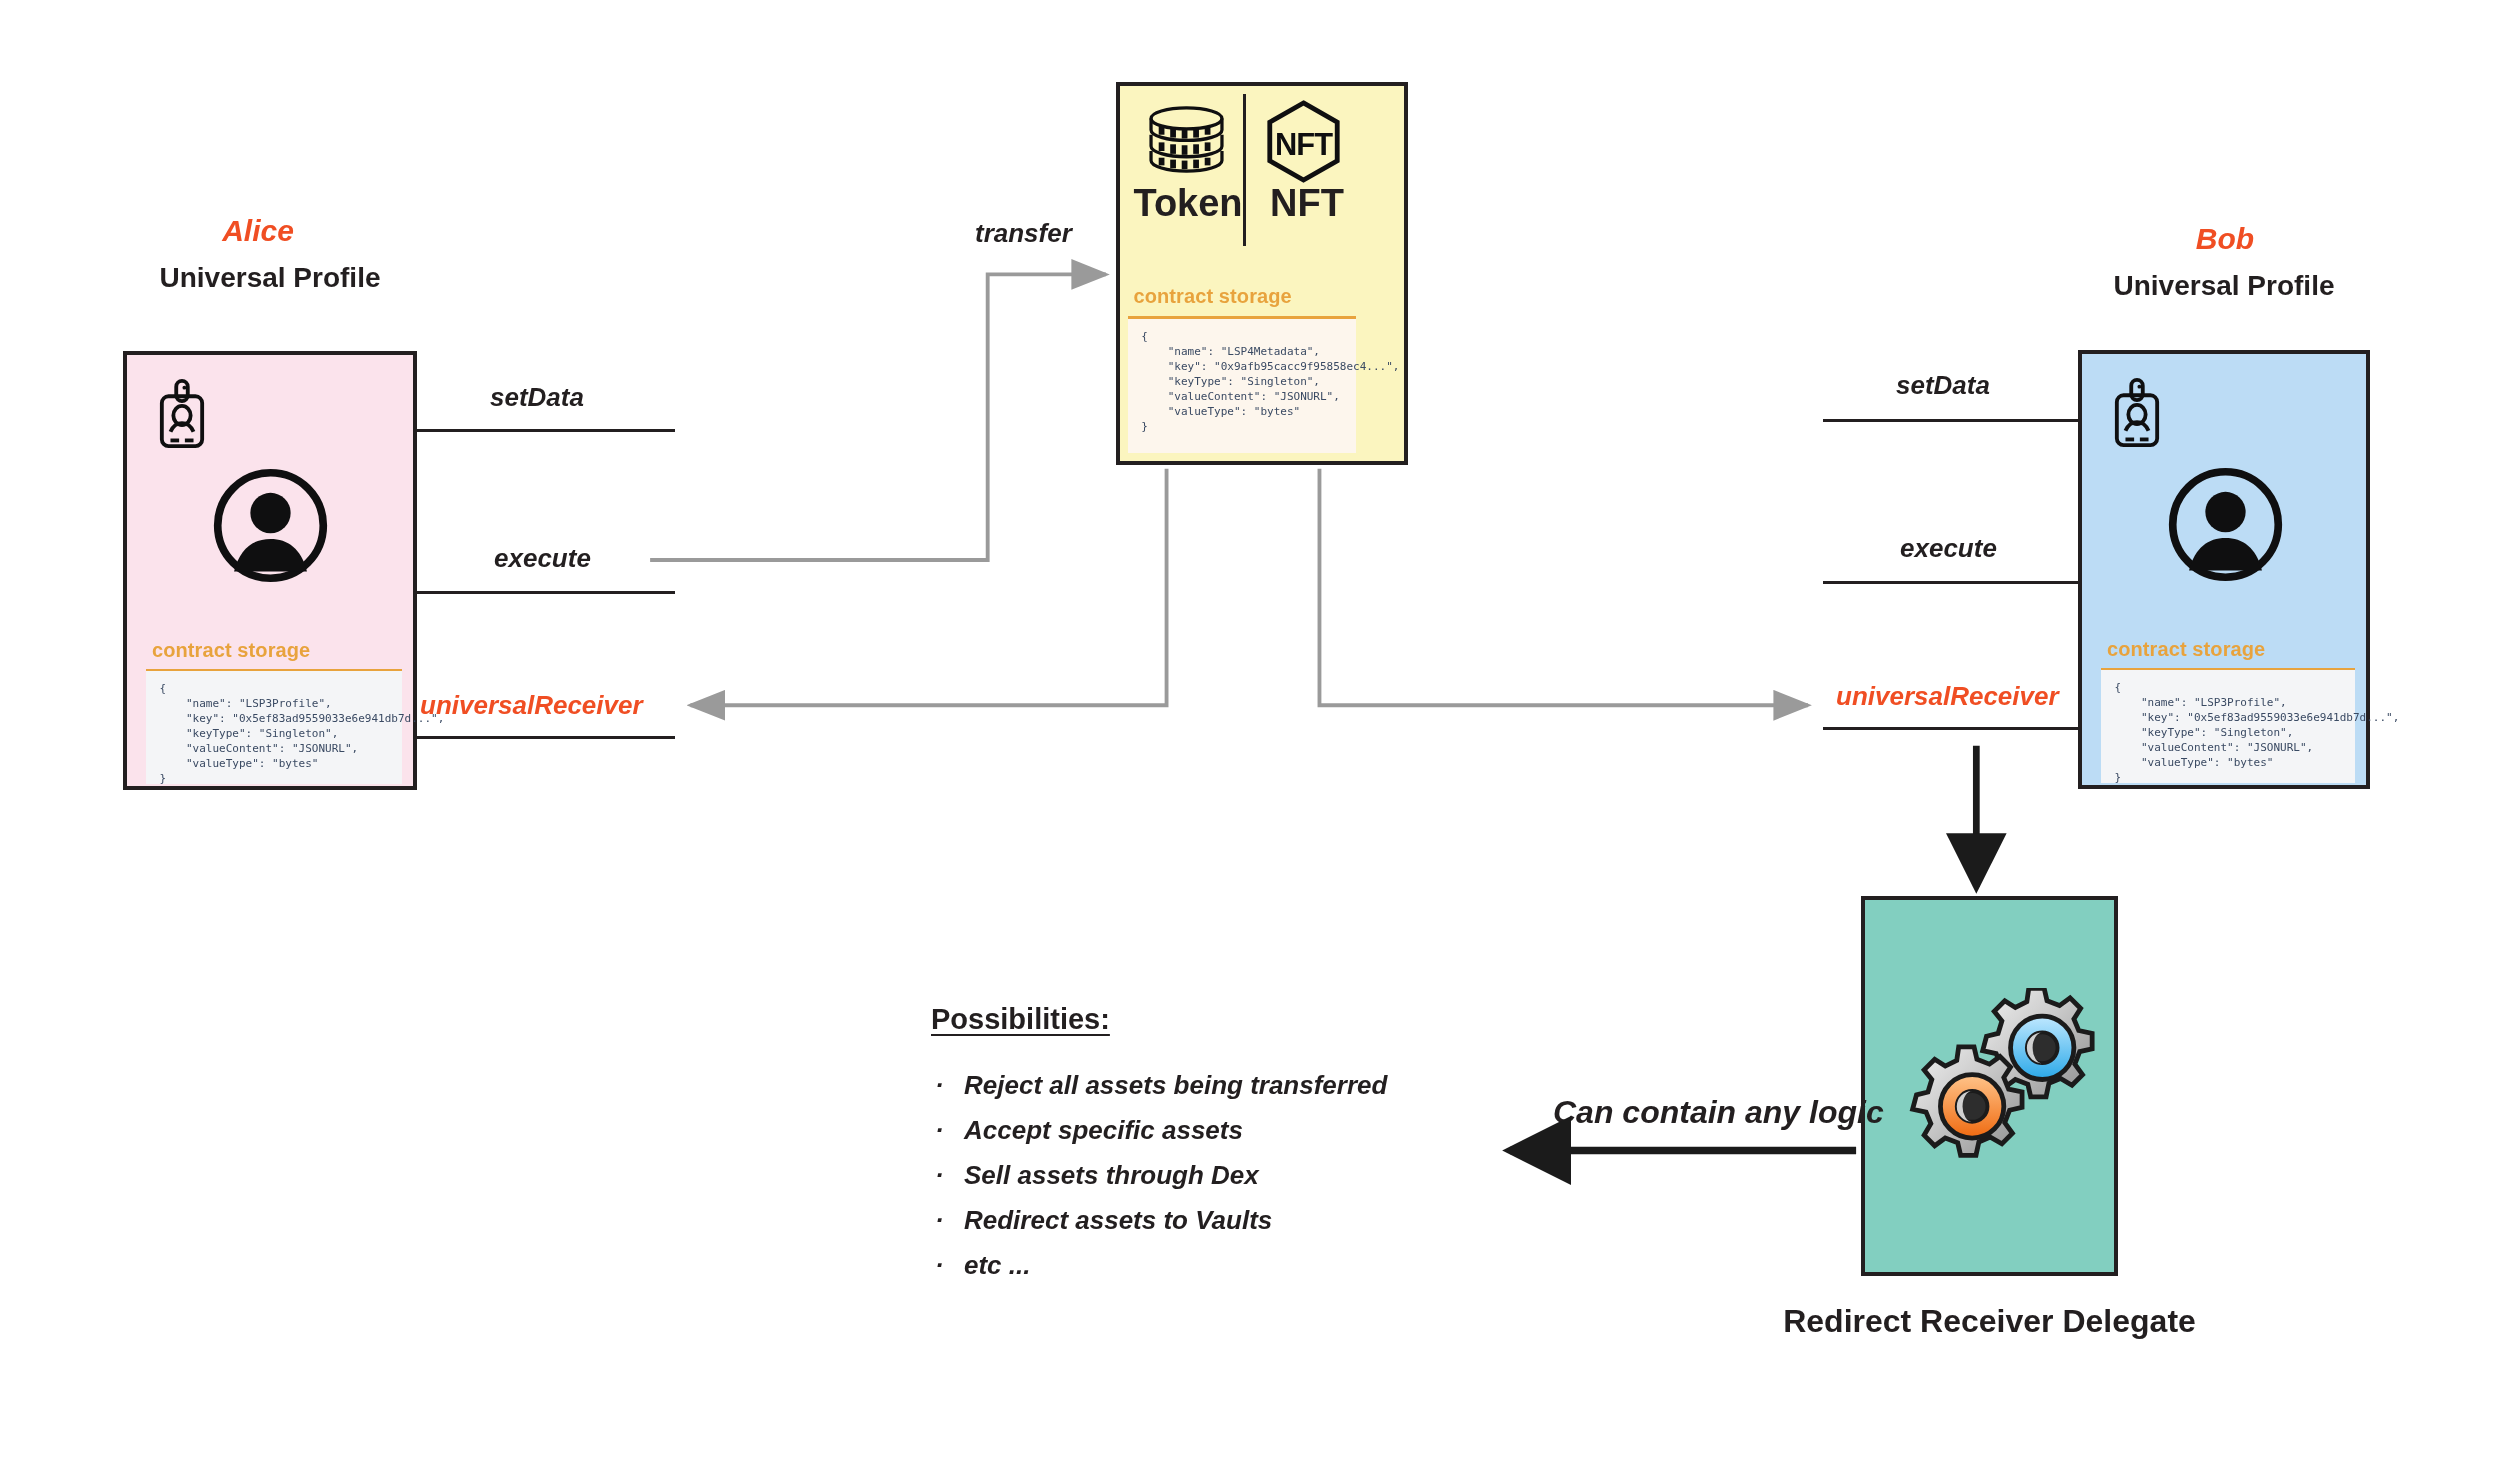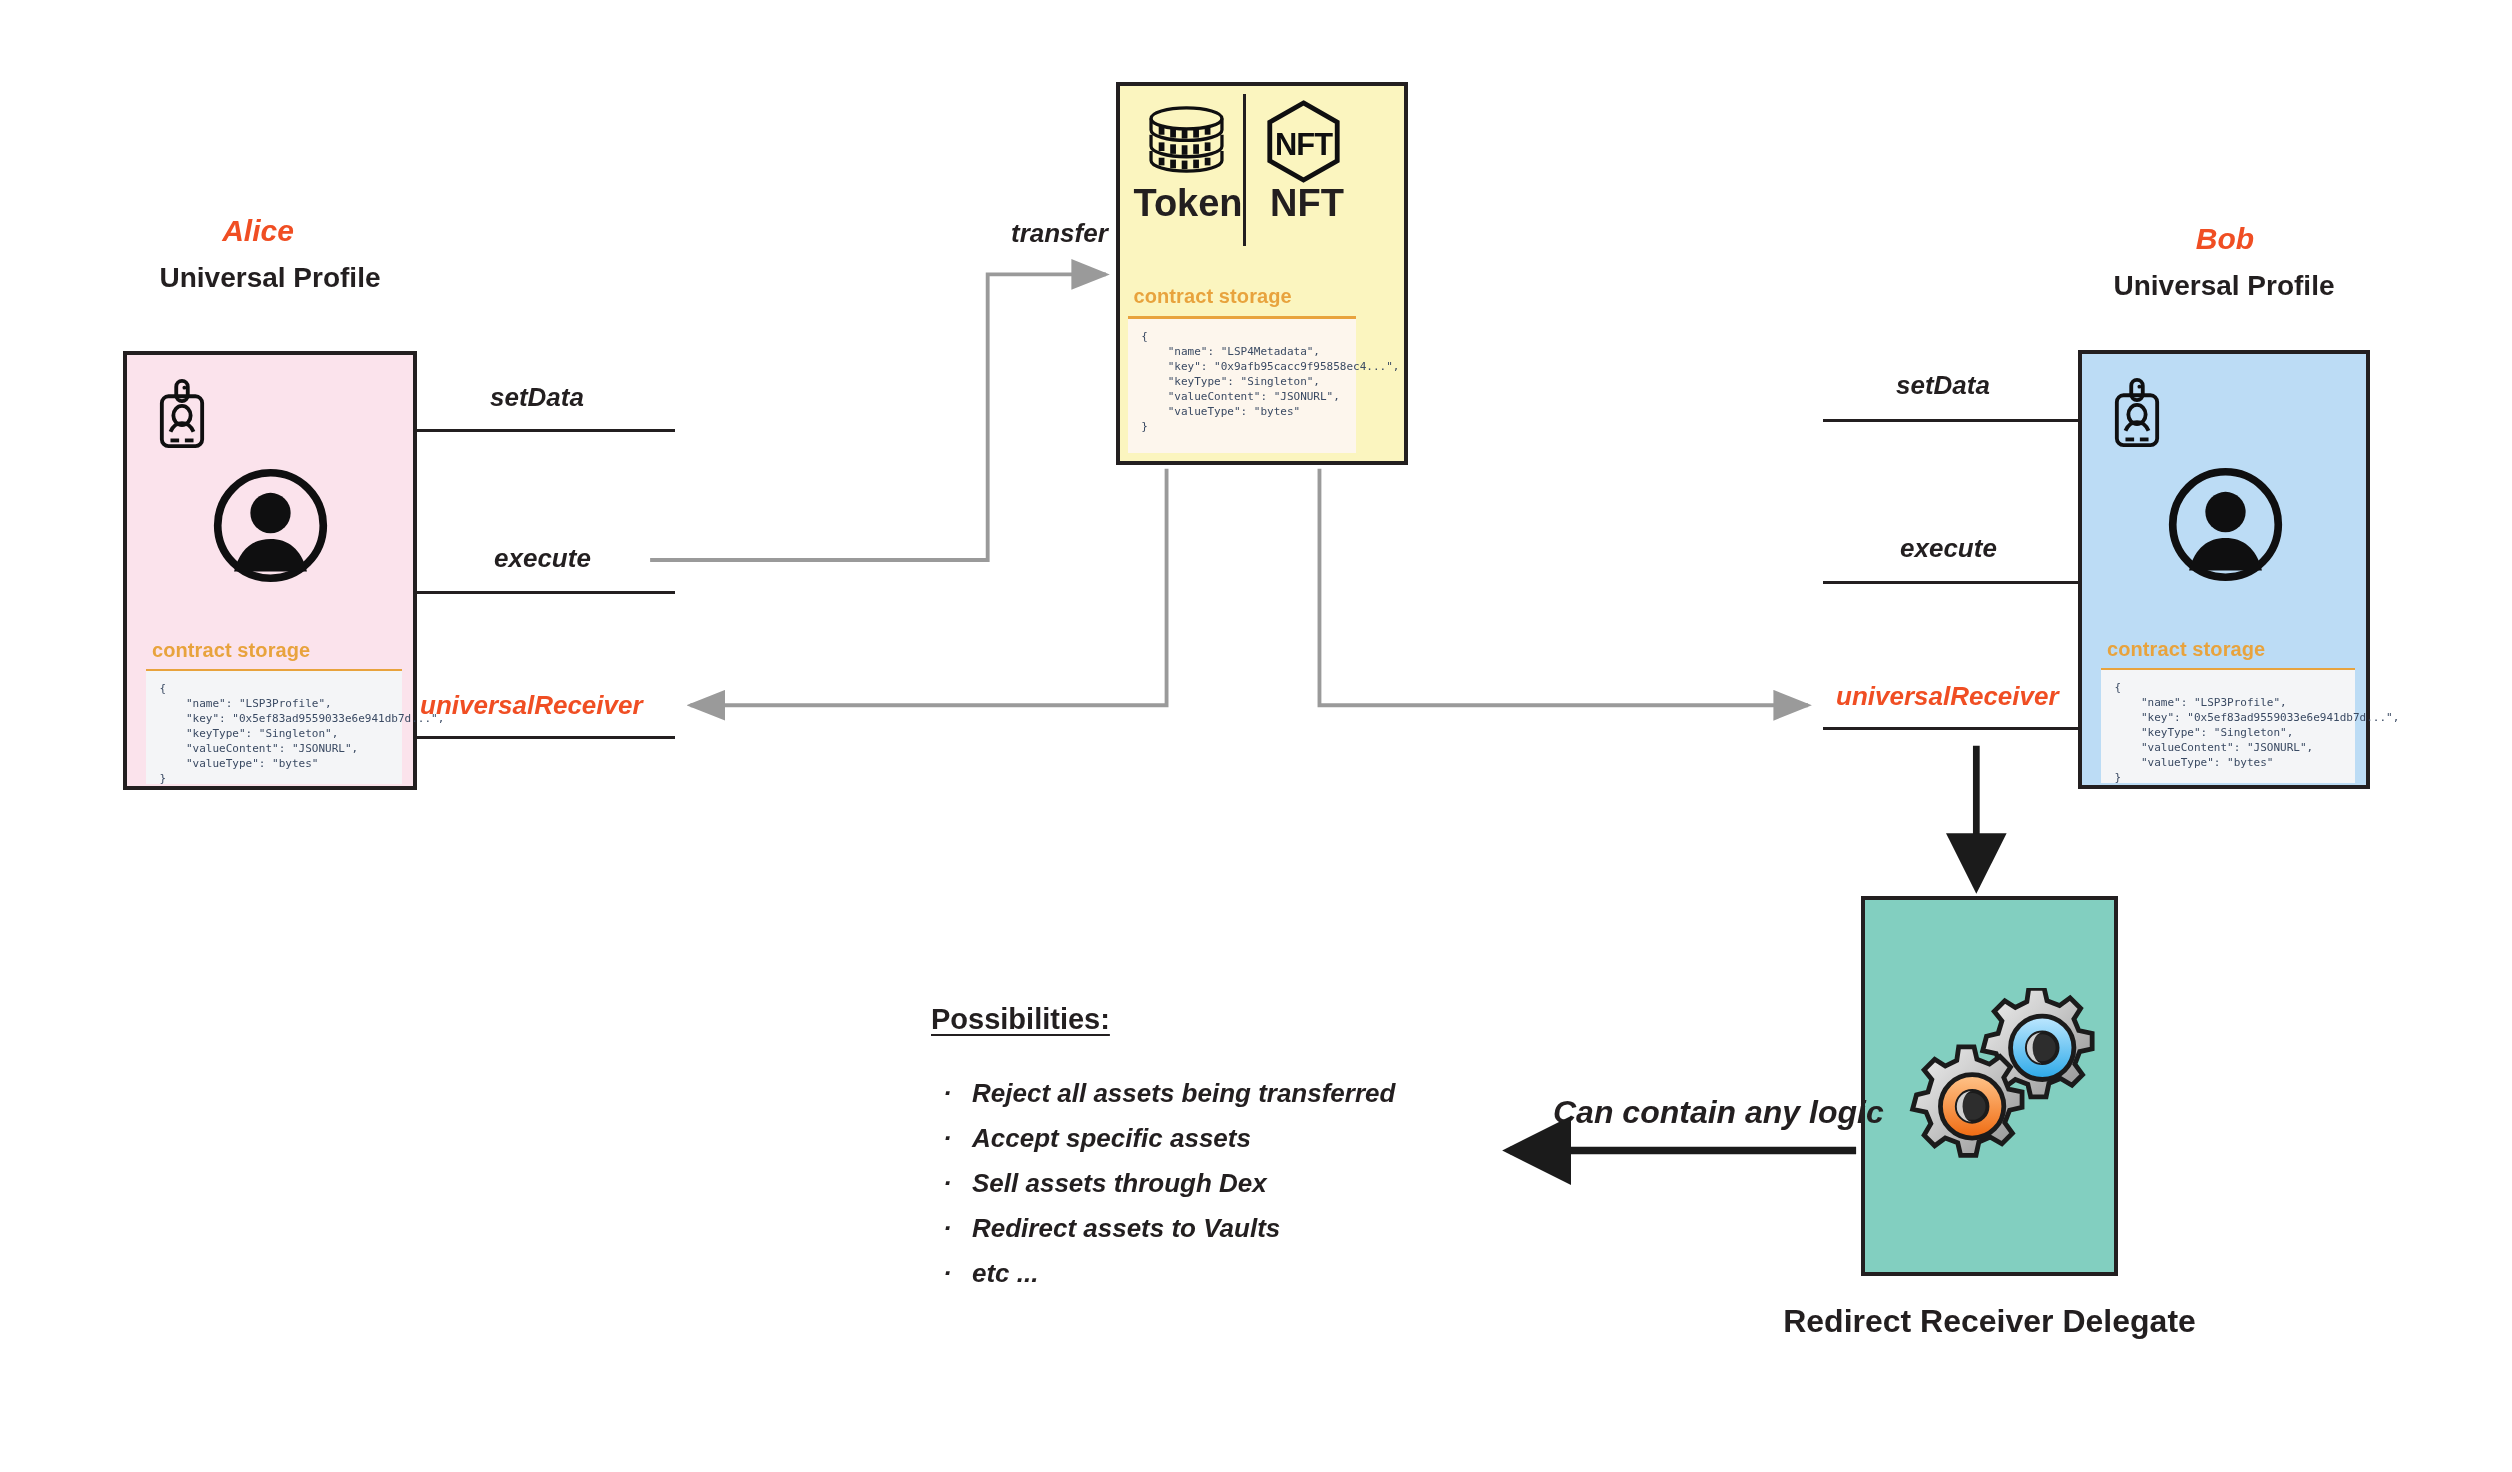--- a/index.html
+++ b/index.html
@@ -36,21 +36,21 @@
   .m-label.accent{color:#f04e23;}
   .m-rule{position:absolute;height:2.9px;background:#231f20;}
 
   
   .tok-word{position:absolute;font-weight:bold;font-size:38px;color:#231f20;}
   .tok-div{position:absolute;width:2.9px;background:#231f20;}
 
   
   .poss-head{position:absolute;font-weight:bold;font-size:29px;color:#231f20;
       text-decoration:underline;text-underline-offset:4.8px;}
-  .poss-list{position:absolute;list-style:none;margin:12px;padding:0;}
+  .poss-list{position:absolute;list-style:none;margin:4px;padding:0;}
   .poss-list li{font-style:italic;font-weight:bold;font-size:26px;
       color:#231f20;line-height:45px;white-space:nowrap;}
   .poss-list li .b{display:inline-block;width:29px;}
 
   .logic-label{position:absolute;font-style:italic;font-weight:bold;
       font-size:32px;color:#231f20;white-space:nowrap;}
 
   svg.overlay{position:absolute;left:0;top:0;width:2512px;height:1473px;
       pointer-events:none;}
 </style>
@@ -147,21 +147,21 @@
     <div class="storage-rule" style="left:7.7px;top:230px;width:228px;"></div>
     <div class="storage-json warm" style="left:7.7px;top:233px;width:228px;height:134px;">{
     "name": "LSP4Metadata",
     "key": "0x9afb95cacc9f95858ec4...",
     "keyType": "Singleton",
     "valueContent": "JSONURL",
     "valueType": "bytes"
 }</div>
   </div>
 
-  <div class="m-label" style="left:975px;top:218px;margin-left:36px;">transfer</div>
+  <div class="m-label" style="left:975px;top:218px;">transfer</div>
 
   <div class="name-title" style="left:2078px;top:222px;width:294px;">Bob</div>
   <div class="up-title" style="left:2029px;top:270px;width:390px;">Universal Profile</div>
 
   <div class="card blue" style="left:2078px;top:350px;width:292px;height:439px;">
     <span style="position:absolute;left:27px;top:24px;width:56px;height:72px;">
       <svg viewBox="0 0 58 75" width="56" height="72">
         <rect x="8" y="18" width="42" height="52" rx="7" fill="none" stroke="#0f0f10" stroke-width="4"></rect>
         <rect x="23" y="2" width="12" height="21" rx="6" fill="none" stroke="#0f0f10" stroke-width="4"></rect>
         <circle cx="31.5" cy="9" r="2" fill="#0f0f10"></circle>

